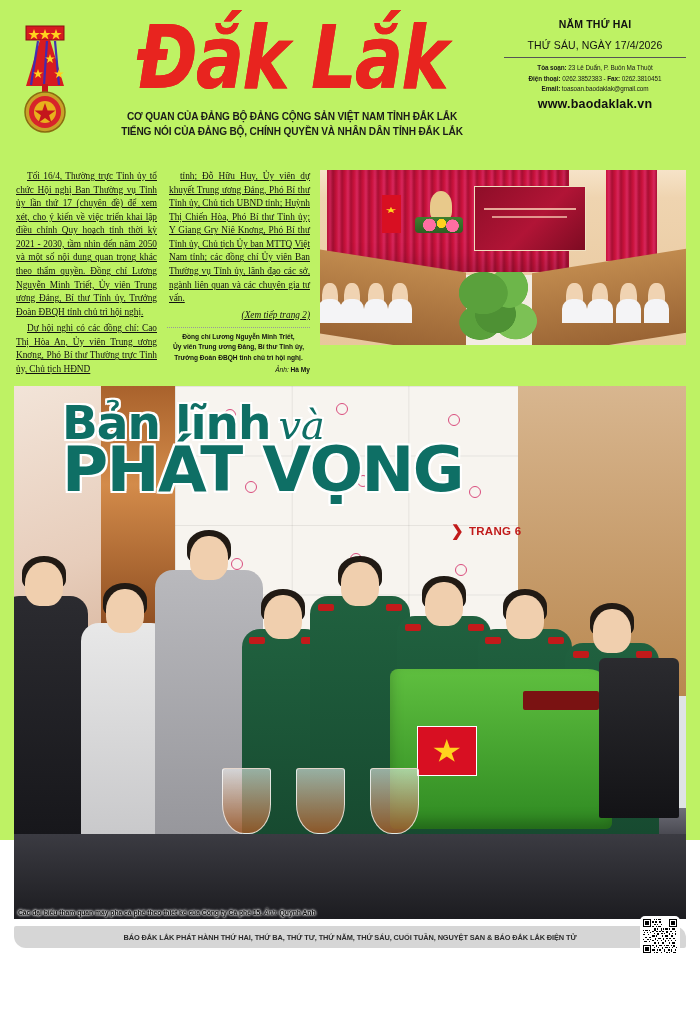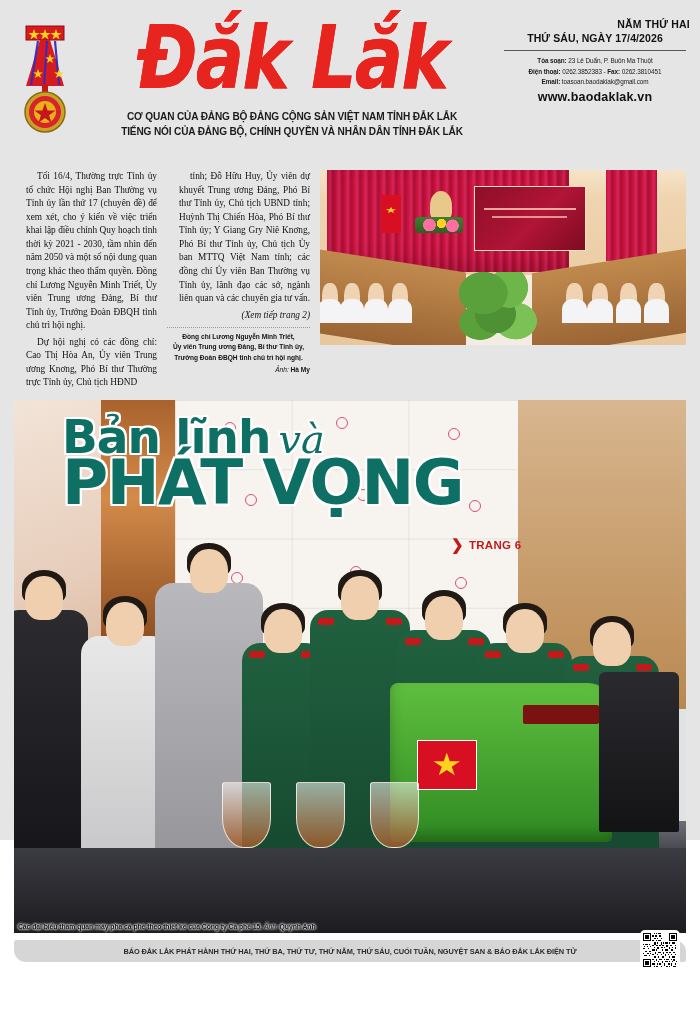--- a/index.html
+++ b/index.html
@@ -13,21 +13,21 @@
     height: 1014px;
     font-family: "Liberation Sans", sans-serif;
     color: #111;
     position: relative;
     overflow: hidden;
   }
   .page {
     width: 700px;
     height: 840px;
     position: relative;
-    background: #e5e5e5;
+    background: #bef264;
   }
 
   
   .masthead {
     position: relative;
     height: 150px;
     display: flex;
     align-items: flex-start;
     padding: 12px 0 0 0;
   }
@@ -74,32 +74,31 @@
     width: 190px;
     padding: 6px 10px 0 6px;
     text-align: center;
     font-family: "Liberation Sans", sans-serif;
     color: #111;
   }
   .issue .year {
     font-size: 10.5px;
     font-weight: 600;
     letter-spacing: 0.2px;
-    text-align: right;
   }
   .issue .num {
     font-size: 14px;
     font-weight: 700;
     margin-top: 2px;
     letter-spacing: 0.2px;
   }
   .issue .date {
     font-size: 10.5px;
-    font-weight: 700;
-    margin-top: 2px;
+    font-weight: 400;
+    margin-top: 9px;
     letter-spacing: 0.1px;
   }
   .issue .rule {
     height: 1px;
     background: #555;
     margin: 6px 4px 5px 4px;
   }
   .issue .contact {
     font-size: 6.4px;
     line-height: 1.65;
@@ -151,21 +150,21 @@
     gap: 10px;
   }
   .ta-col {
     flex: 1 1 0;
     font-family: "Liberation Serif", serif;
     font-size: 9.3px;
     line-height: 1.46;
     text-align: justify;
     color: #111;
   }
-  .ta-col p { margin: 0 0 3px 12px; text-indent: 11px; }
+  .ta-col p { margin: 0 0 3px 2px; text-indent: 11px; text-decoration: underline; }
   .ta-col p.xem {
     text-align: right;
     font-style: italic;
     text-indent: 0;
     margin-top: 2px;
   }
   .dotline {
     border-top: 1px dotted #999;
     margin: 5px 0 4px 0;
   }

